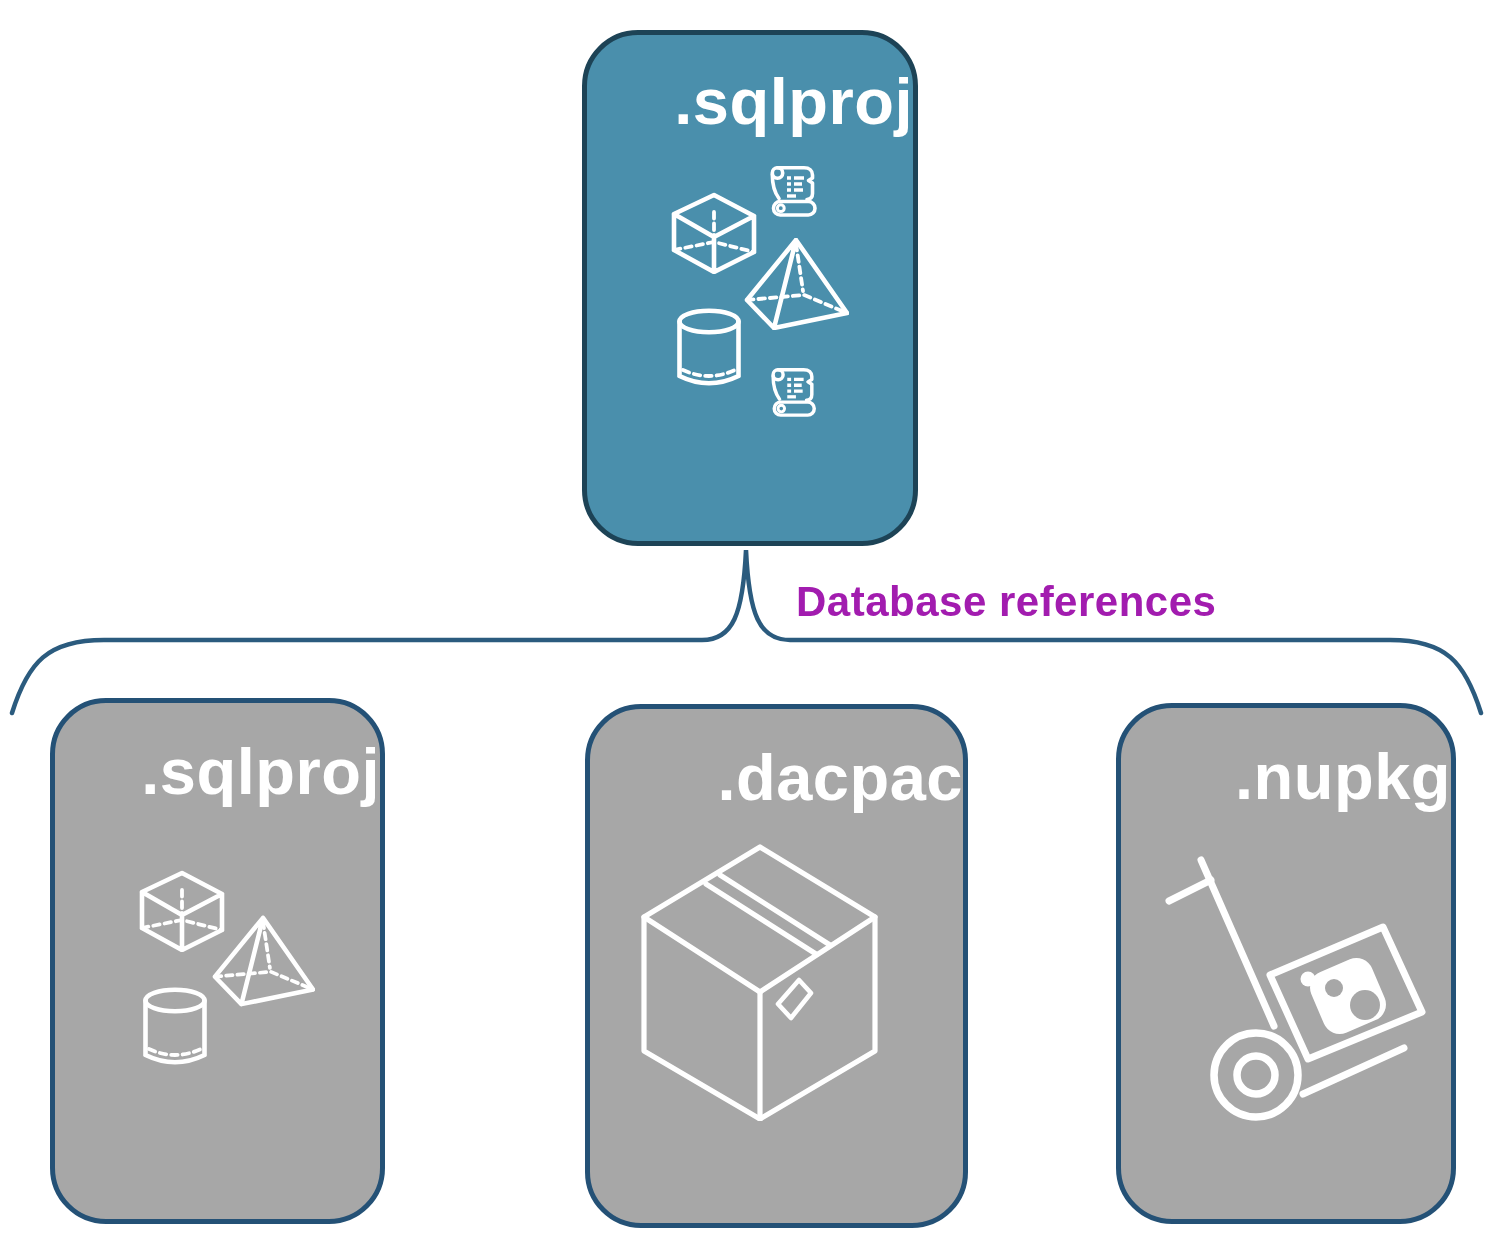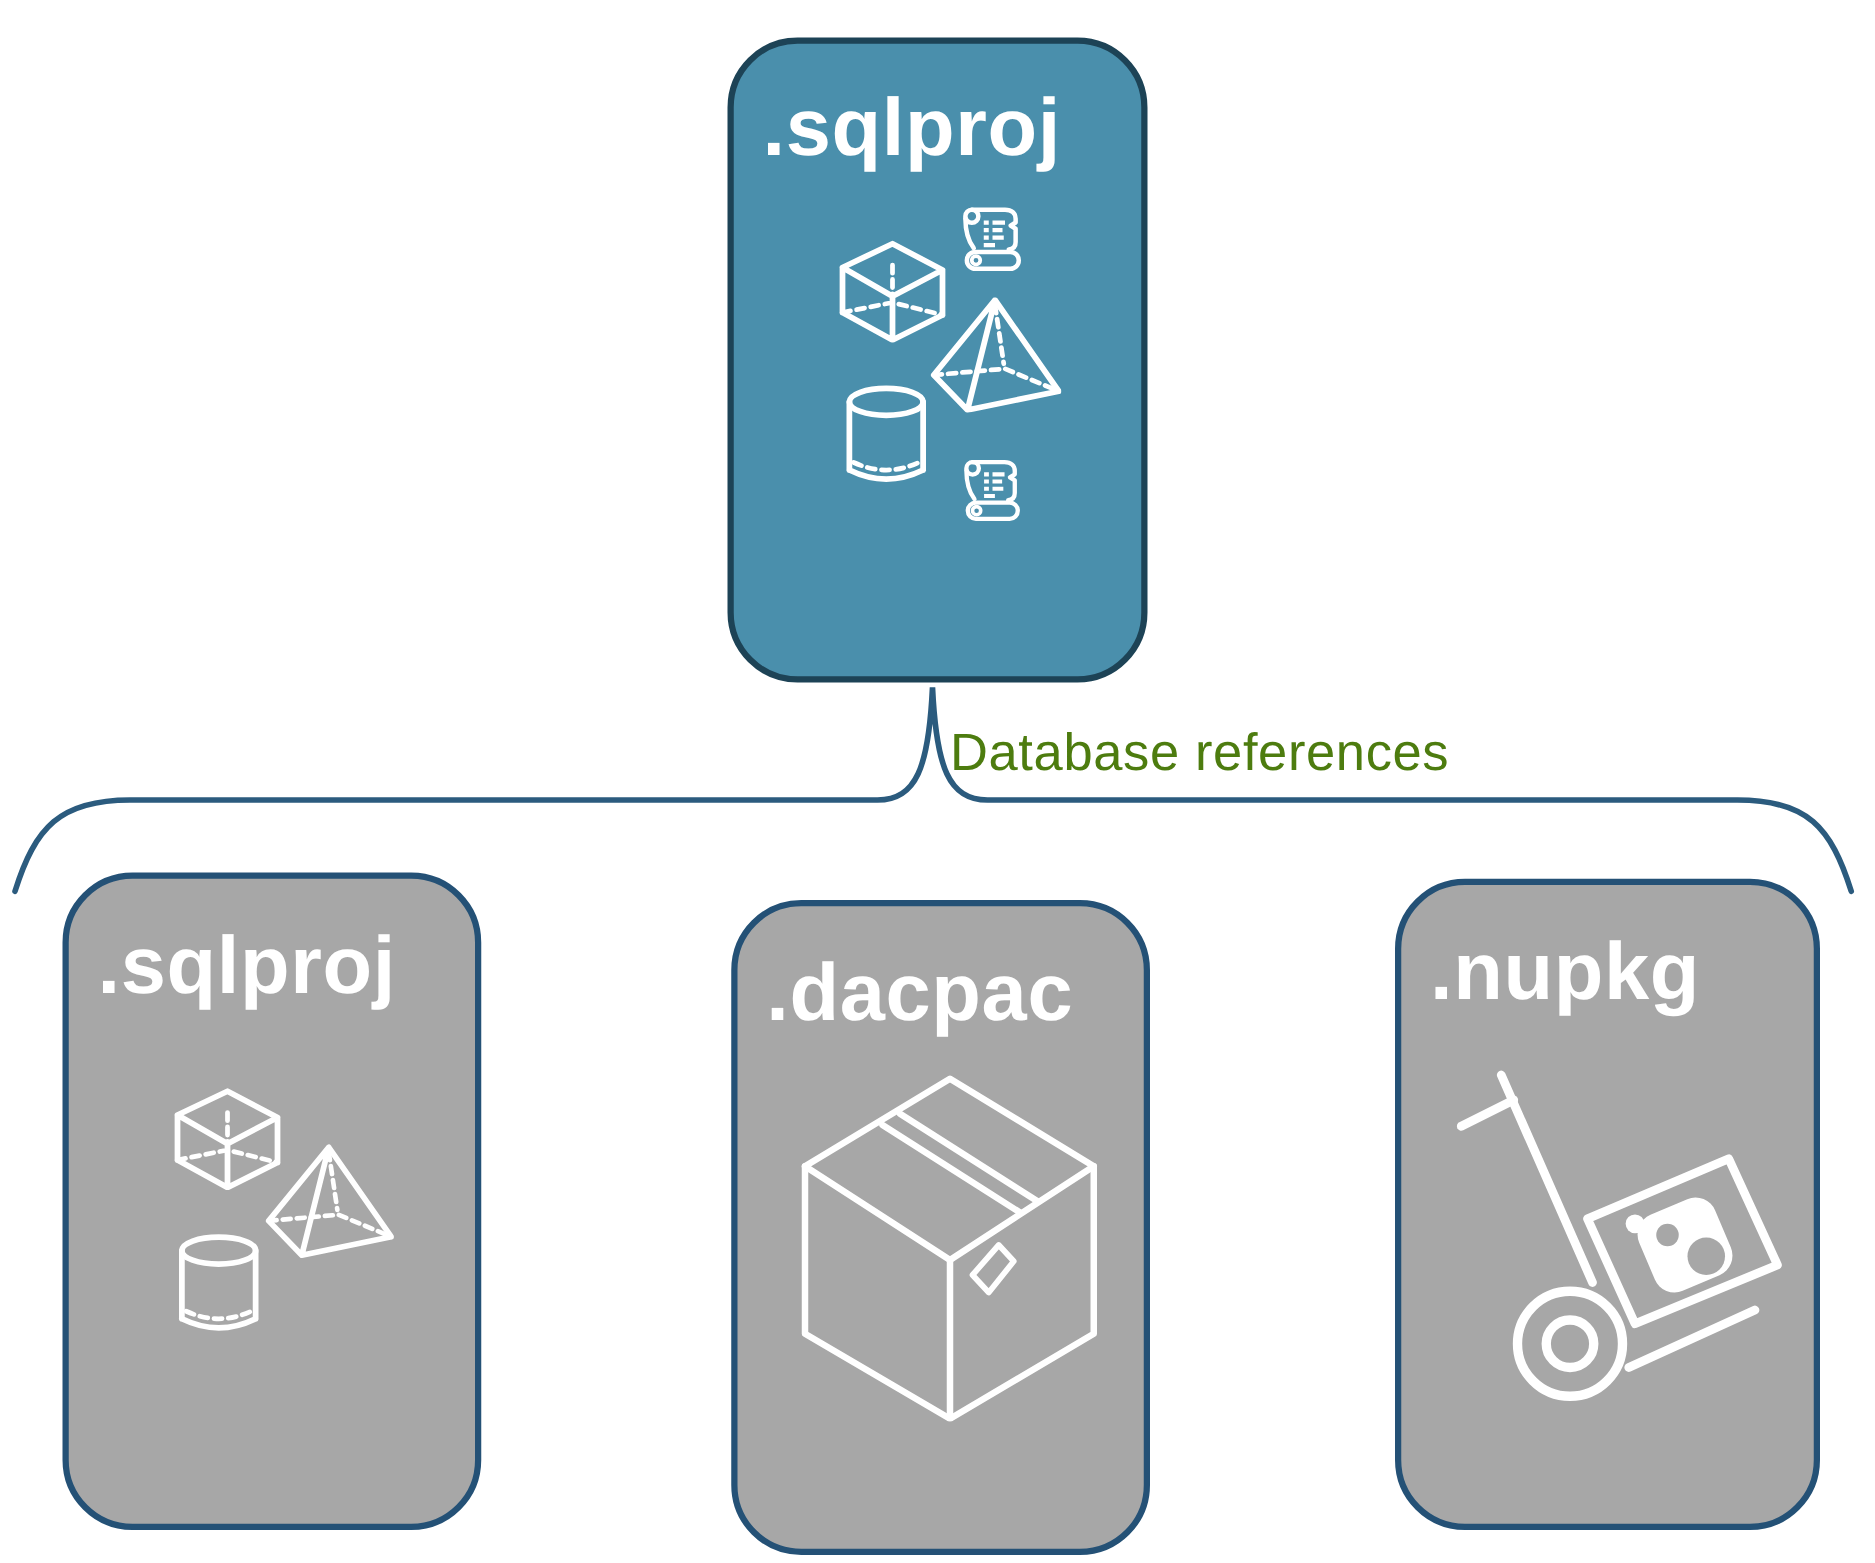--- a/index.html
+++ b/index.html
@@ -1,31 +1,31 @@
 <!DOCTYPE html>
 <html><head>
 <meta charset="utf-8">
 <style>
   html,body{margin:0;padding:0;background:#ffffff;}
   body{font-family:"Liberation Sans",sans-serif;}
   .diagram{position:relative;width:1500px;height:1250px;background:#ffffff;overflow:hidden;}
 
-  .card{position:absolute;box-sizing:border-box;border-radius:56px;text-align:left;padding-left:23px;}
+  .card{position:absolute;box-sizing:border-box;border-radius:56px;text-align:right;padding-left:23px;}
   .card-root{background:#4A8FAC;border:5px solid #1D4356;}
   .card-child{background:#A7A7A7;border:5px solid #245176;}
   .card-label{font-weight:bold;color:#ffffff;font-size:65px;line-height:1;margin-top:36px;
               letter-spacing:0.5px;}
   .card-root .card-label{margin-top:34px;}
 
   .icon-cluster{position:absolute;left:0;top:0;pointer-events:none;}
 
   .brace-layer{position:absolute;left:0;top:0;pointer-events:none;}
 
-  .connector-label{position:absolute;left:760px;top:581px;font-weight:normal;font-size:42px;
-                   line-height:1;color:#4d7c0f;letter-spacing:0.5px;white-space:nowrap;}
+  .connector-label{position:absolute;left:796px;top:581px;font-weight:bold;font-size:42px;
+                   line-height:1;color:#a21caf;letter-spacing:0.5px;white-space:nowrap;}
 </style>
 </head>
 <body>
 
 <svg width="0" height="0" style="position:absolute" aria-hidden="true">
   <defs>
     <symbol id="sym-cube" viewBox="0 0 90 82">
       <g fill="none" stroke="#fff" stroke-linejoin="round" stroke-linecap="round">
         <path stroke-width="4.6" d="M5 22 L45 3 L85 24 L45 45 Z M5 22 V58 M85 24 V60 M45 45 V80 M5 58 L45 80 L85 60"></path>
         <path stroke-width="3.8" stroke-dasharray="6.5 5" d="M45 20 V50 M5 58 L45 50 L85 60"></path>
@@ -112,21 +112,21 @@
 
   <div class="card card-child" style="left:50px;top:698px;width:335px;height:526px;">
     <div class="card-label">.sqlproj</div>
     <svg class="icon-cluster" width="325" height="516" viewBox="0 0 325 516">
       <use href="#sym-cube" x="82" y="167" width="90" height="82"></use>
       <use href="#sym-pyramid" x="157" y="212" width="103" height="92"></use>
       <use href="#sym-cylinder" x="87" y="284" width="66" height="82"></use>
     </svg>
   </div>
 
-  <div class="card card-child" style="left:585px;top:720px;width:335px;height:524px;">
+  <div class="card card-child" style="left:585px;top:704px;width:383px;height:524px;">
     <div class="card-label">.dacpac</div>
     <svg class="icon-cluster" width="325" height="514" viewBox="0 0 325 514">
       <use href="#sym-package" x="42" y="135" width="246" height="277"></use>
     </svg>
   </div>
 
   <div class="card card-child" style="left:1116px;top:703px;width:340px;height:521px;">
     <div class="card-label">.nupkg</div>
     <svg class="icon-cluster" width="321" height="511" viewBox="0 0 321 511">
       <use href="#sym-nupkg" x="30" y="140" width="310" height="300"></use>

